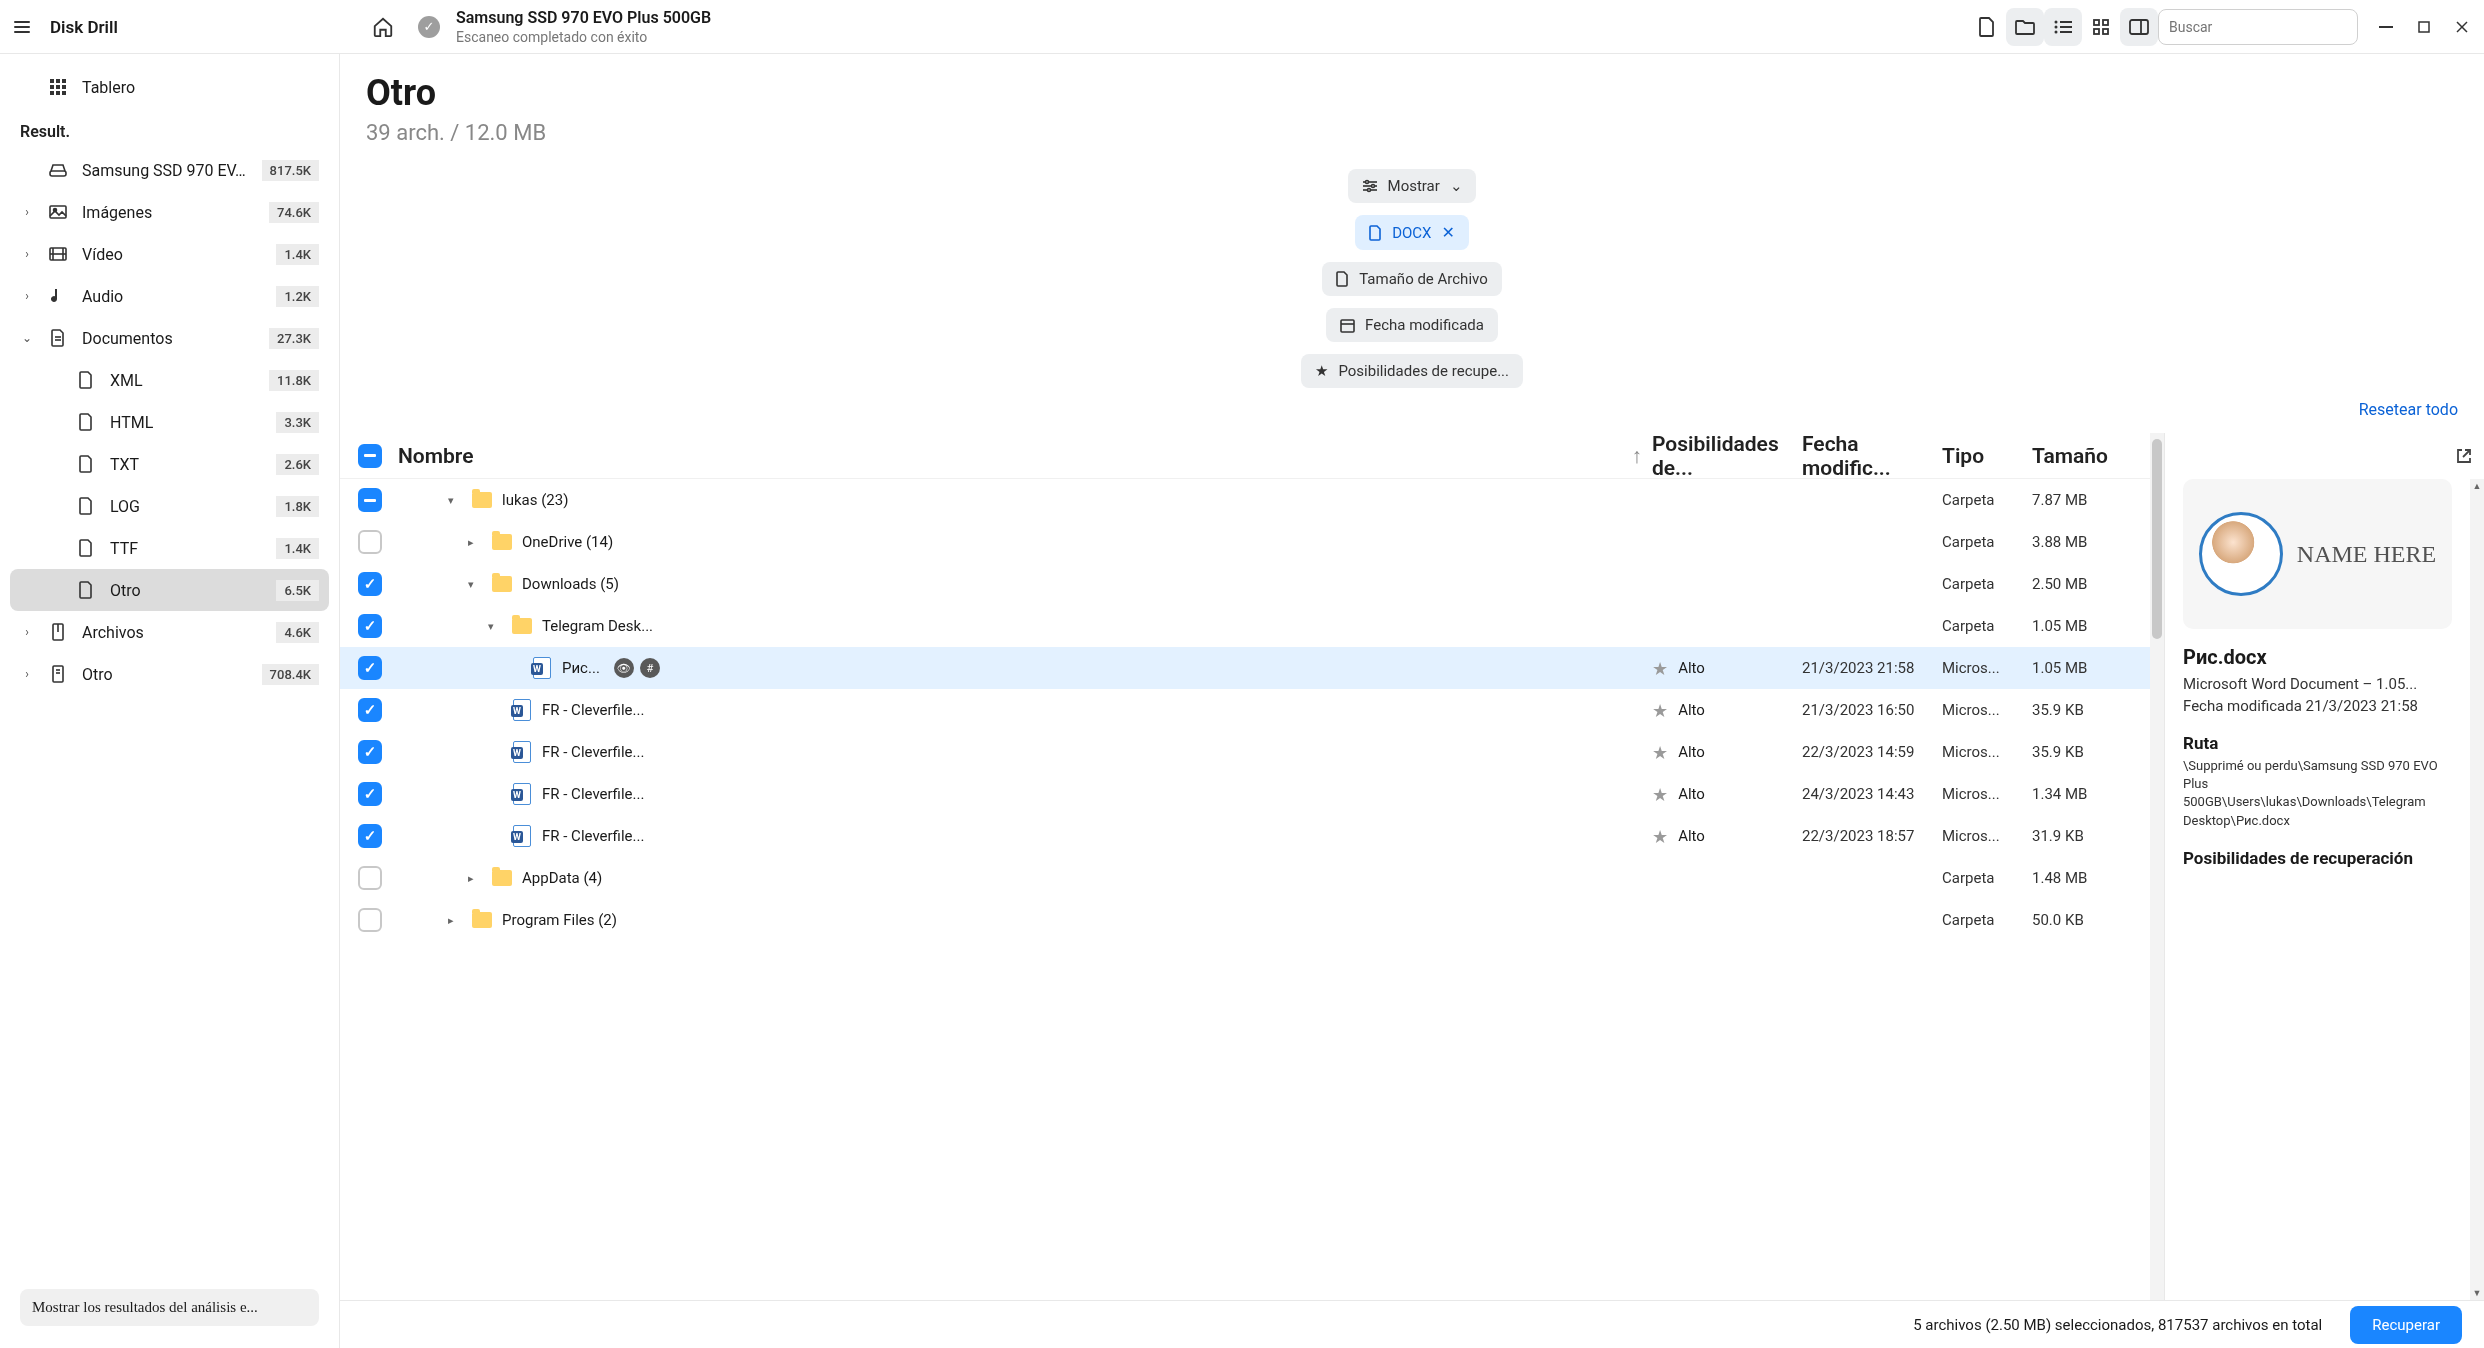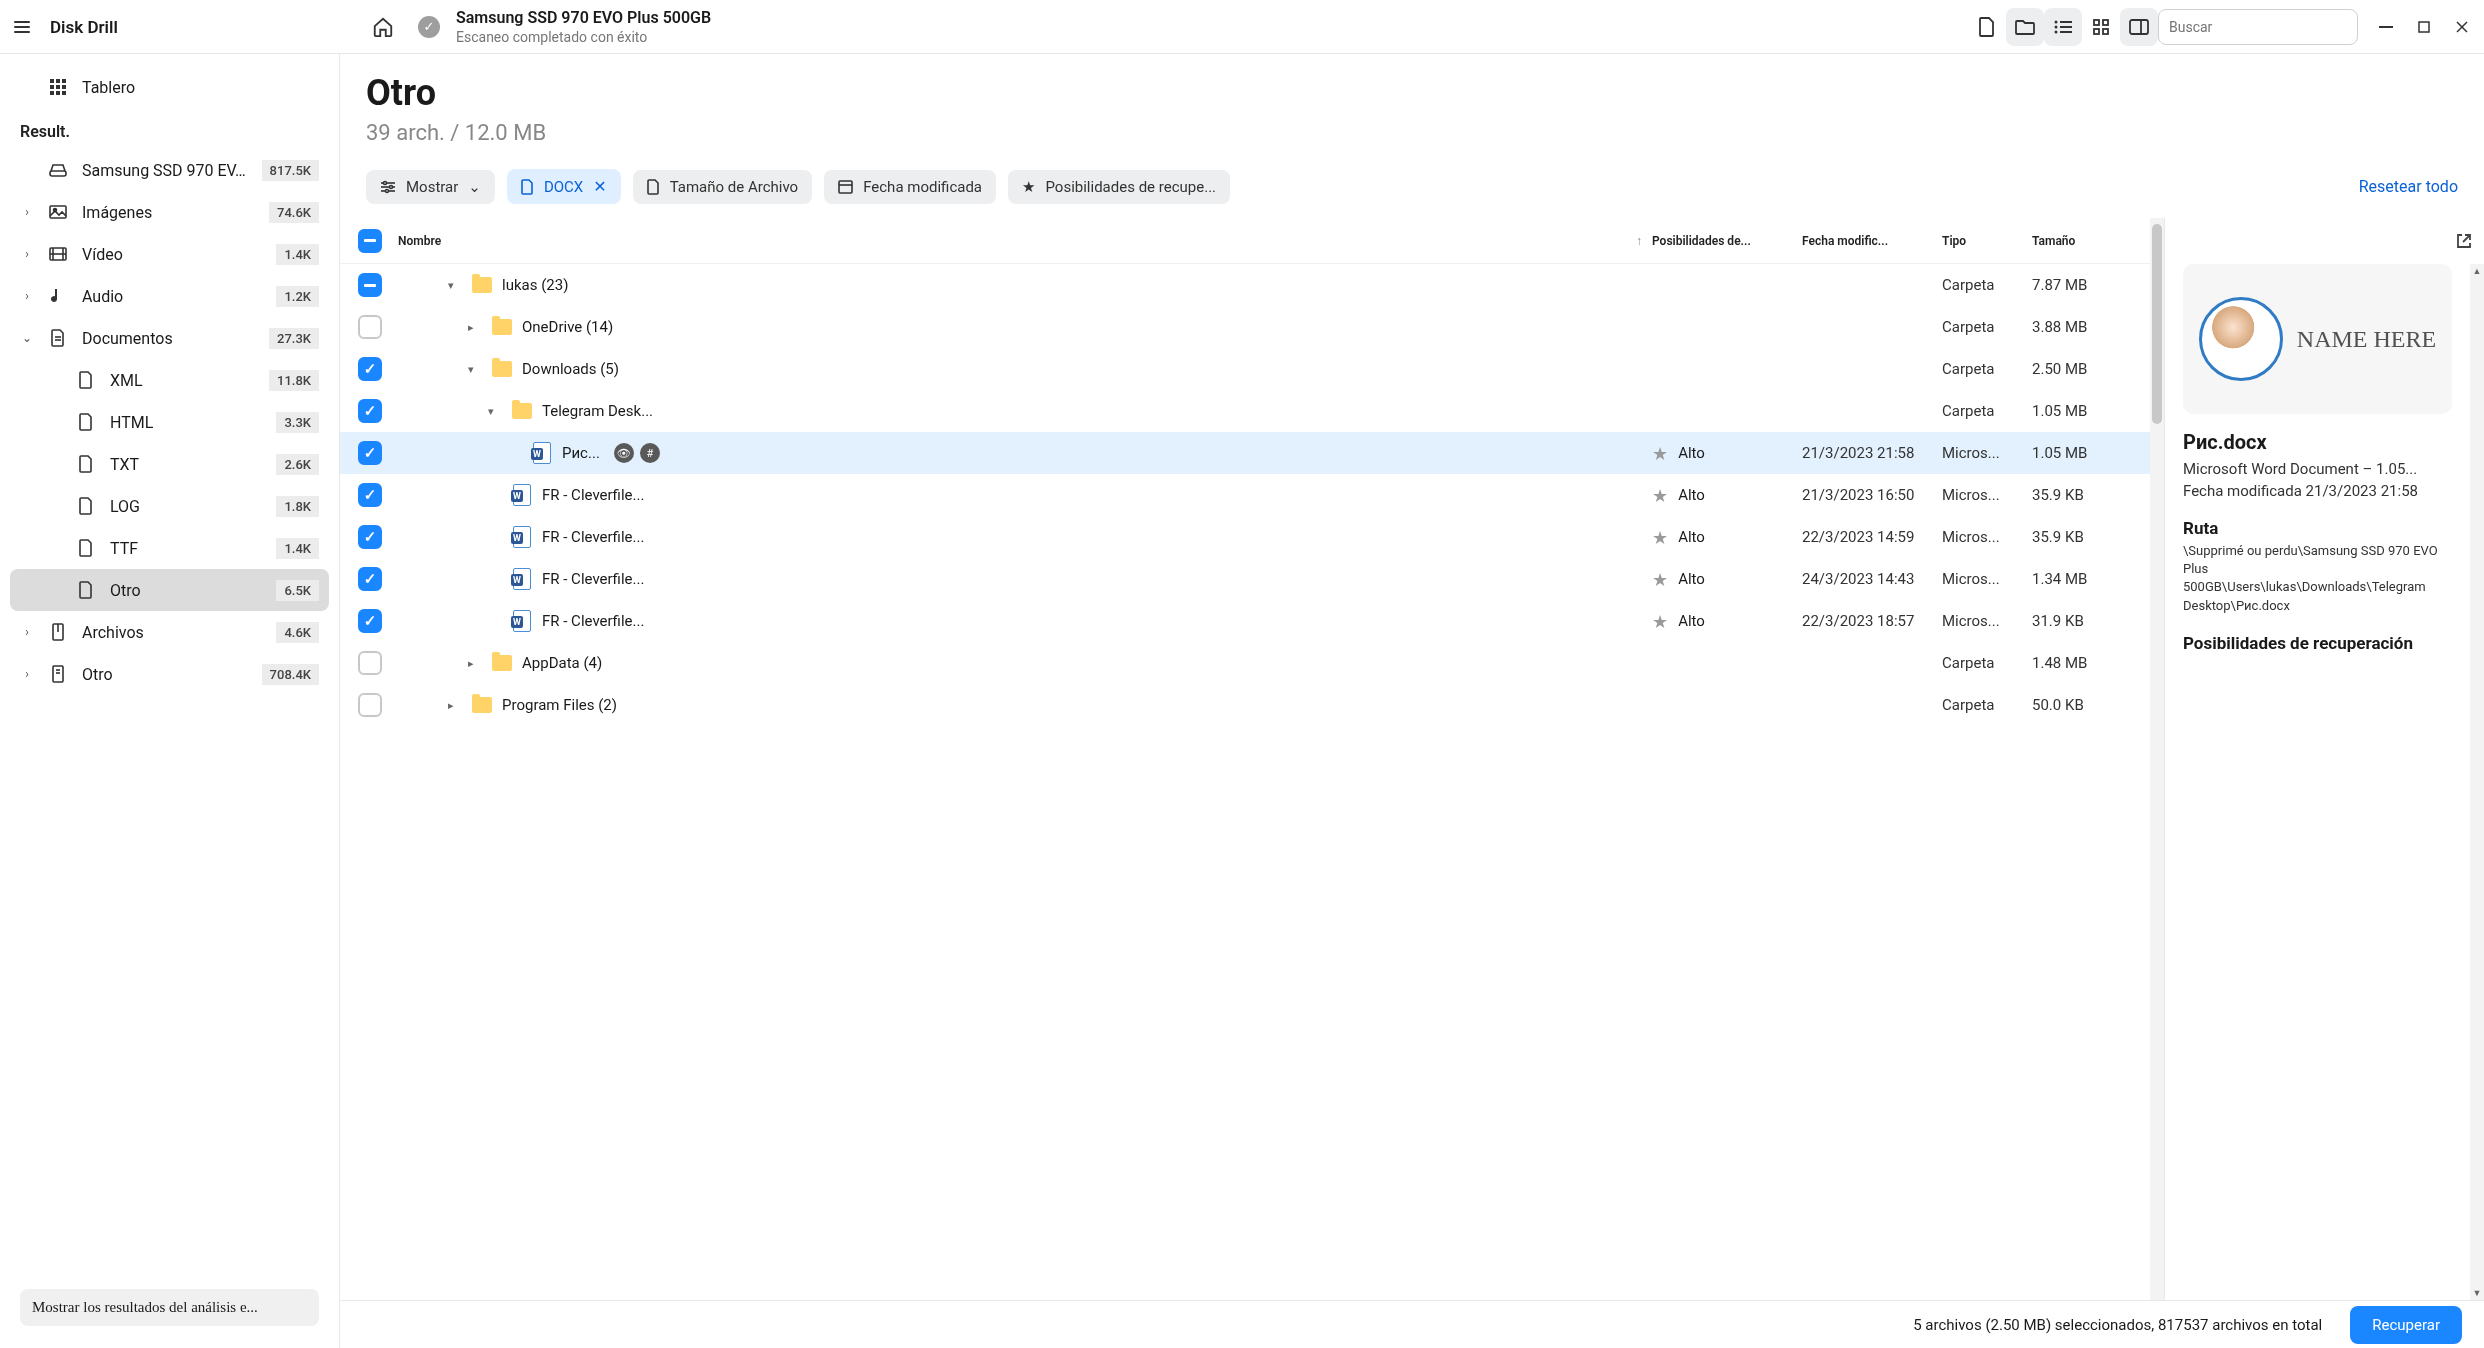--- a/index.html
+++ b/index.html
@@ -39,30 +39,30 @@
 .sidebar-section-label { font-size: 16px; font-weight: 600; color: #222; padding: 14px 10px 8px; }
 .sidebar .indent-2 { padding-left: 66px; }
 .sidebar-bottom { margin-top: auto; padding: 10px; }
 .sidebar-bottom .preview-btn { background: #f0f0f0; border-radius: 8px; padding: 10px 12px; font-size: 15px; cursor: pointer; white-space: nowrap; overflow: hidden; text-overflow: ellipsis; font-family: Liberation Serif, serif; }
 
 
 .main { flex: 1; display: flex; flex-direction: column; min-width: 0; }
 .content-header { padding: 18px 26px 10px; }
 .content-title { font-size: 36px; font-weight: 700; }
 .content-subtitle { font-size: 22px; color: #888; margin-top: 6px; }
-.filters { display: flex; align-items: center; gap: 12px; padding: 14px 26px; }
+.filters { display: flex; align-items: center; gap: 12px; padding: 14px 26px; flex-direction: column; }
 .filter-btn { display: flex; align-items: center; gap: 10px; background: #eceef0; border-radius: 8px; padding: 8px 14px; font-size: 15px; cursor: pointer; color: #333; }
 .filter-btn.blue { background: #e0efff; color: #0b62d6; }
 .filter-btn .close-x { color: #0b62d6; font-size: 16px; cursor: pointer; }
 .reset-link { margin-left: auto; color: #0b62d6; font-size: 16px; cursor: pointer; }
 
 
 .table-wrap { flex: 1; display: flex; min-height: 0; }
 .table { flex: 1; overflow-y: auto; min-width: 0; }
-.thead { display: flex; align-items: center; height: 46px; padding: 0 18px; color: #222; font-weight: 600; font-size: 12px; border-bottom: 1px solid #f0f0f0; }
+.thead { display: flex; align-items: center; height: 46px; padding: 0 18px; color: #222; font-weight: 600; font-size: 21px; border-bottom: 1px solid #f0f0f0; }
 .thead .col-cb { width: 40px; }
 .thead .col-name { flex: 1; display: flex; align-items: center; gap: 10px; }
 .thead .col-name .sort { color: #888; margin-left: auto; margin-right: 10px; }
 .thead .col-chance { width: 150px; }
 .thead .col-date { width: 140px; }
 .thead .col-type { width: 90px; }
 .thead .col-size { width: 100px; padding-right: 10px; }
 .chk { width: 24px; height: 24px; border: 2px solid #c8c8c8; border-radius: 6px; display: flex; align-items: center; justify-content: center; cursor: pointer; background: #fff; }
 .chk.checked { background: #1a86ff; border-color: #1a86ff; color: #fff; }
 .chk.partial { background: #1a86ff; border-color: #1a86ff; }

